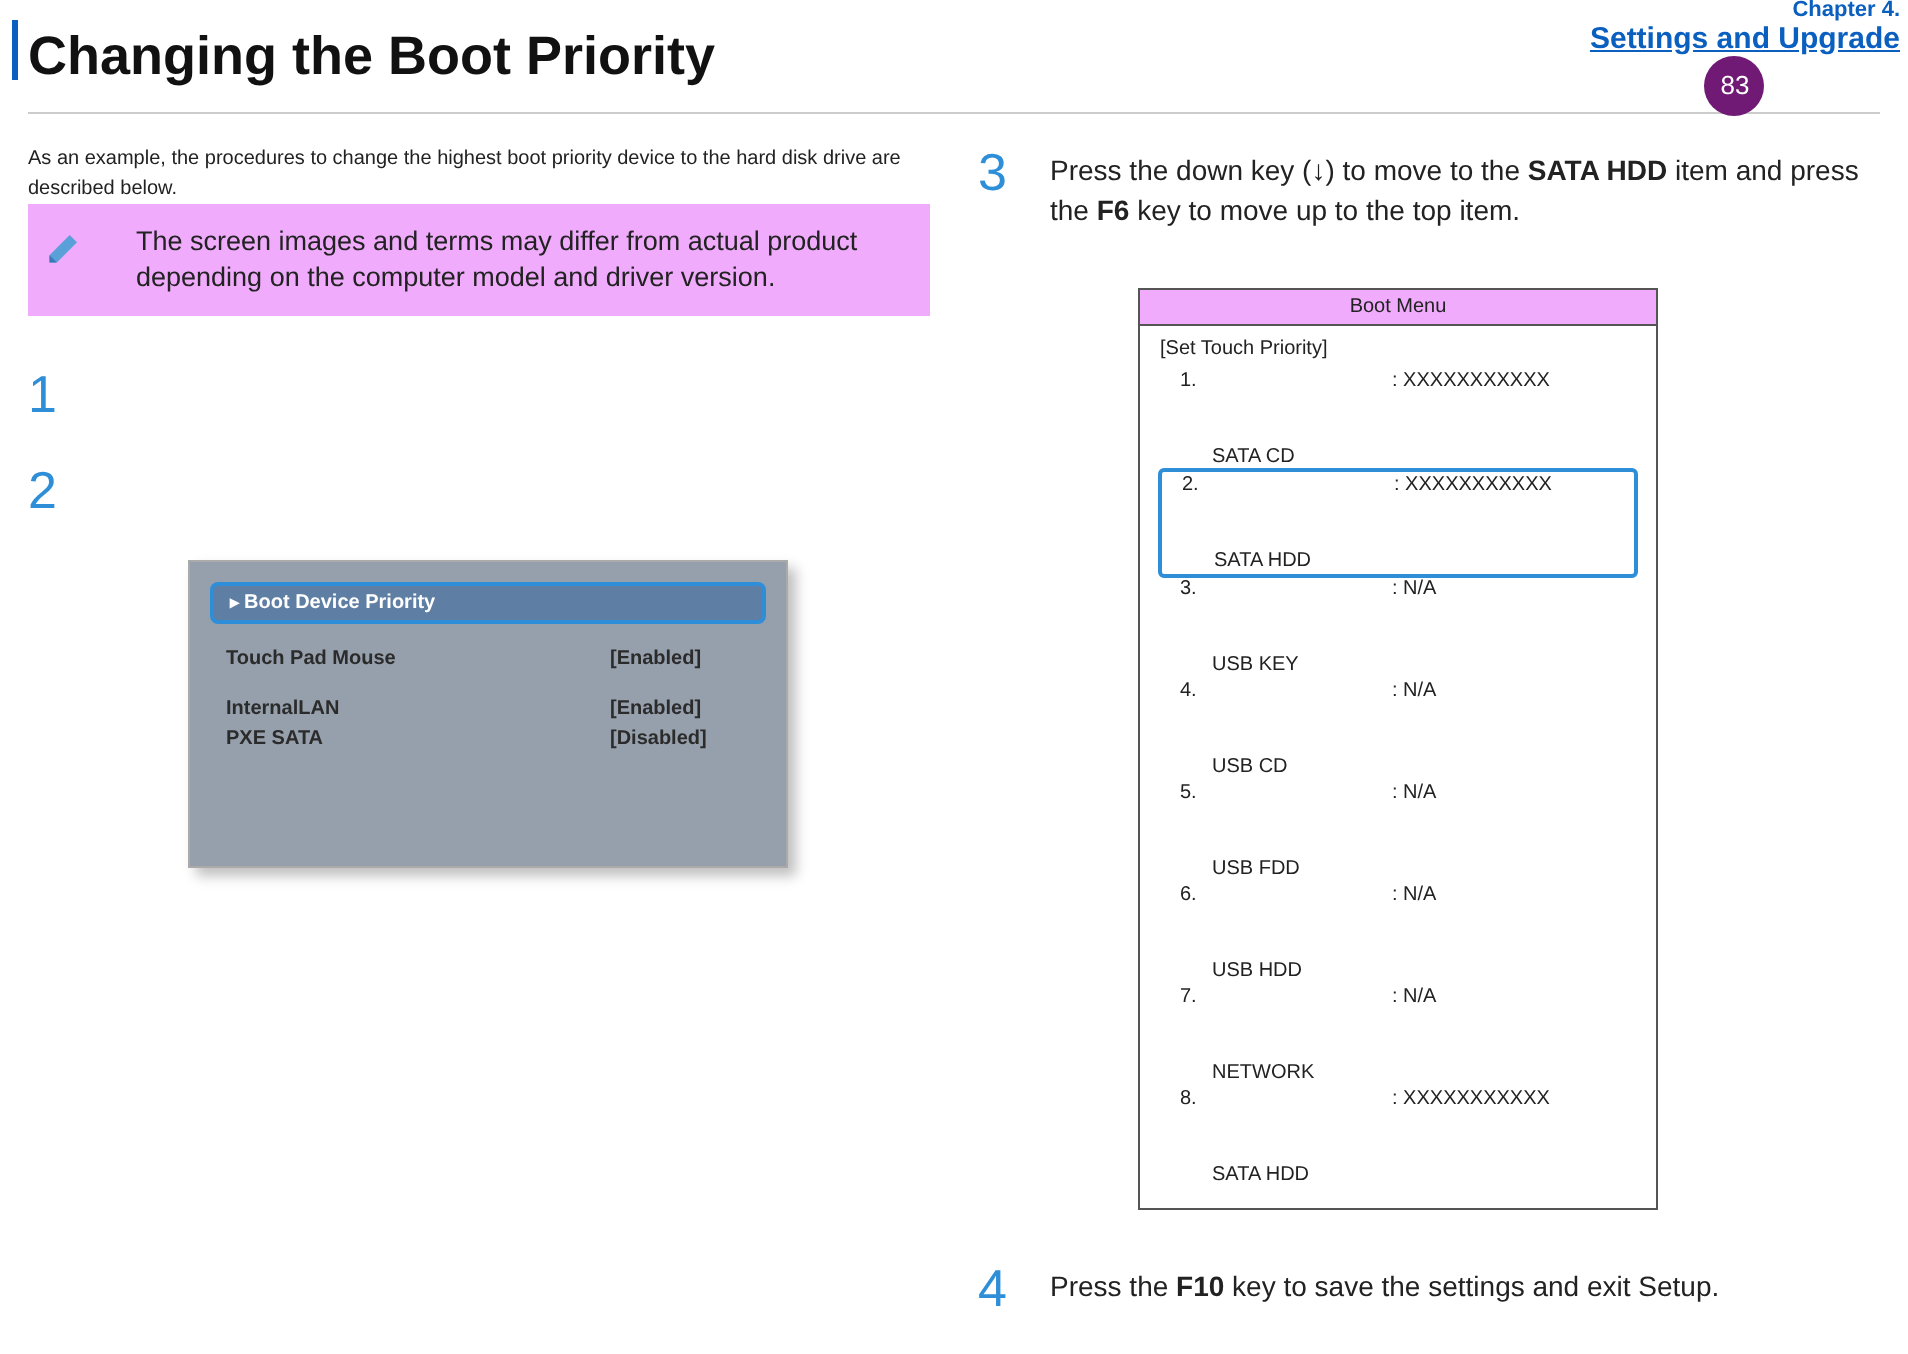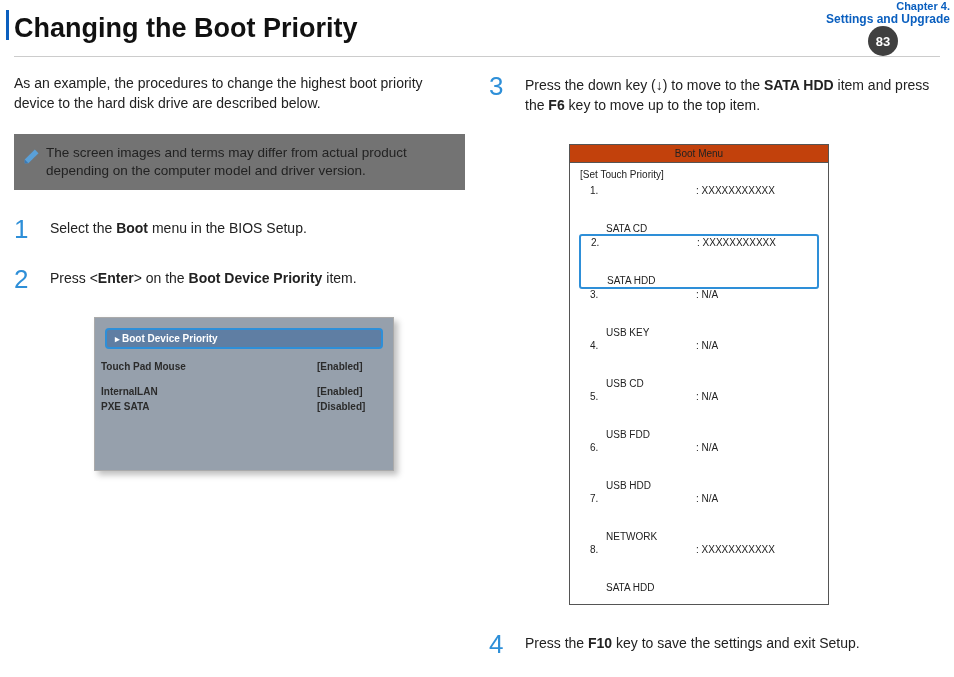--- a/index.html
+++ b/index.html
@@ -13,33 +13,33 @@
     padding: 10px 0 10px 14px; height: 56px; position: relative;
   }
   .header-left-bar {
     position: absolute; left: 6px; top: 10px; width: 3px; height: 30px;
     background: #0a5fbf;
   }
   .page-title { font-size: 27px; font-weight: 700; color: #111; }
   .header-right { display: flex; align-items: center; gap: 0; flex-direction: column; }
   .chapter-block { text-align: right; margin-right: 4px; }
   .chapter-line1 { font-size: 11px; font-weight: 700; color: #0a5fbf; }
-  .chapter-line2 { font-size: 12px; font-weight: 700; color: #0a5fbf; }
+  .chapter-line2 { font-size: 15px; font-weight: 700; color: #0a5fbf; text-decoration: underline; }
   .page-badge {
-    width: 30px; height: 30px; border-radius: 50%; background: #404040;
+    width: 30px; height: 30px; border-radius: 50%; background: #701a75;
     color: #fff; display: flex; align-items: center; justify-content: center;
-    font-size: 13px; font-weight: 700; margin-right: 14px;
+    font-size: 13px; font-weight: 400; margin-right: 14px;
   }
   .divider { height: 1px; background: #ccc; margin: 0 14px; }
   .columns { display: flex; padding: 16px 14px 0 14px; gap: 24px; }
   .col { flex: 1; }
-  .intro { font-size: 14px; line-height: 1.45; margin-bottom: 20px; }
+  .intro { font-size: 10px; line-height: 1.45; }
   .note-box {
-    background: #737373; padding: 10px 12px 10px 8px; display: flex;
-    align-items: flex-start; gap: 2px; margin-bottom: 26px;
+    background: #f0abfc; padding: 10px 12px 10px 8px; display: flex;
+    align-items: flex-start; gap: 24px; margin-bottom: 26px;
   }
   .note-icon { flex: 0 0 22px; height: 22px; }
   .note-text { font-size: 13.5px; line-height: 1.35; }
   .step { display: flex; align-items: flex-start; gap: 14px; margin-bottom: 22px; }
   .step-num { font-size: 26px; font-weight: 400; color: #2e8fd8; flex: 0 0 22px; line-height: 1; }
   .step-body { font-size: 14px; line-height: 1.45; padding-top: 2px; }
   .step-body p { margin-bottom: 6px; }
   b { font-weight: 700; }
 
   .bios-panel {
@@ -49,32 +49,32 @@
     padding: 10px 0 46px 0; position: relative;
   }
   .bios-hilite {
     margin: 0 10px 10px 10px; background: #5f7ea3; color: #fff;
     font-size: 10px; font-weight: 700; padding: 3px 8px;
     border: 2px solid #2e8fd8; border-radius: 4px;
   }
   .bios-hilite::before { content: "▸ "; font-size: 9px; }
   .bios-row {
     display: flex; justify-content: space-between;
-    padding: 2px 6px; font-size: 10px; font-weight: 700; color: #2b2b2b;
+    padding: 2px 18px; font-size: 10px; font-weight: 700; color: #2b2b2b;
   }
   .bios-row .val { min-width: 70px; }
   .bios-section-gap { height: 10px; }
 
   .bootmenu {
     width: 260px; margin-left: 80px; margin-top: 10px;
     border: 1px solid #555; font-size: 10px;
   }
   .bootmenu-title {
     text-align: center; font-size: 10px; padding: 3px 0;
-    border-bottom: 1px solid #555; background: #c2410c;
+    border-bottom: 1px solid #555; background: #f0abfc;
   }
   .bootmenu-body { padding: 6px 10px 10px 10px; }
   .bootmenu-sub { font-size: 10px; margin-bottom: 4px; }
   .bm-row { display: flex; padding: 1px 4px 1px 10px; }
   .bm-name { width: 90px; margin-top: 38px; }
   .bm-row.sel { border: 2px solid #2e8fd8; border-radius: 3px; margin: -1px -1px; }
 </style>
 </head>
 <body>
 
@@ -99,30 +99,24 @@
     <div class="note-box">
       <svg class="note-icon" viewBox="0 0 24 24">
         <path d="M3 17 L14 6 L18 10 L7 21 L3 21 Z" fill="#5aa0d8"></path>
         <path d="M3 21 L7 21 L3 17 Z" fill="#3a79b5"></path>
       </svg>
       <div class="note-text">The screen images and terms may differ from actual product depending on the computer model and driver version.</div>
     </div>
 
     <div class="step">
       <div class="step-num">1</div>
-      <div class="step-body">
-        <p><span>Select the </span><b>Boot</b><span> menu in the BIOS Setup.</span></p>
-      </div>
     </div>
 
     <div class="step">
       <div class="step-num">2</div>
-      <div class="step-body">
-        <p><span>Press &lt;</span><b>Enter</b><span>&gt; on the </span><b>Boot Device Priority</b><span> item.</span></p>
-      </div>
     </div>
 
     <div class="bios-panel">
       <div class="bios-hilite">Boot Device Priority</div>
       <div class="bios-row">
         <span>Touch Pad Mouse</span>
         <span class="val">[Enabled]</span>
       </div>
       <div class="bios-section-gap"></div>
       <div class="bios-row">

